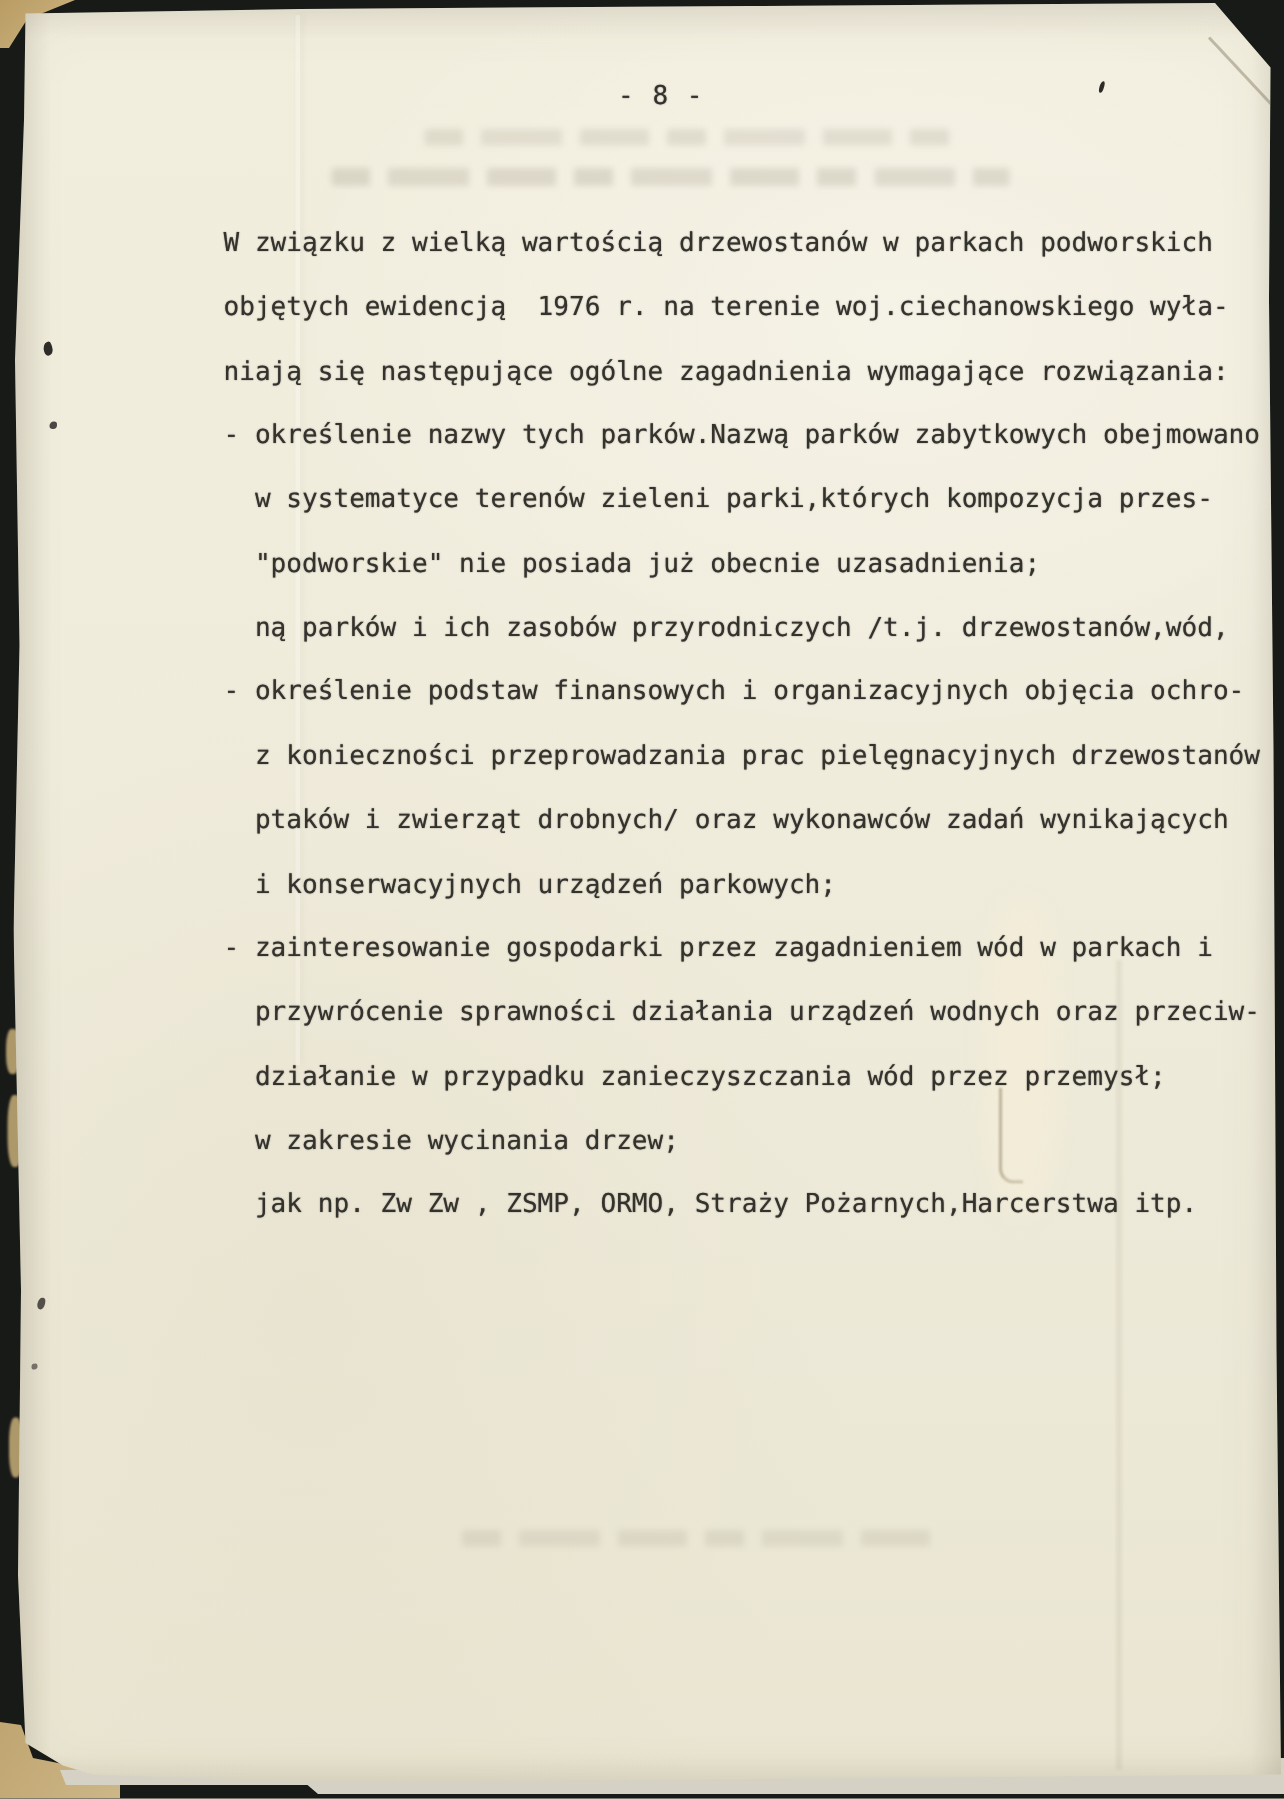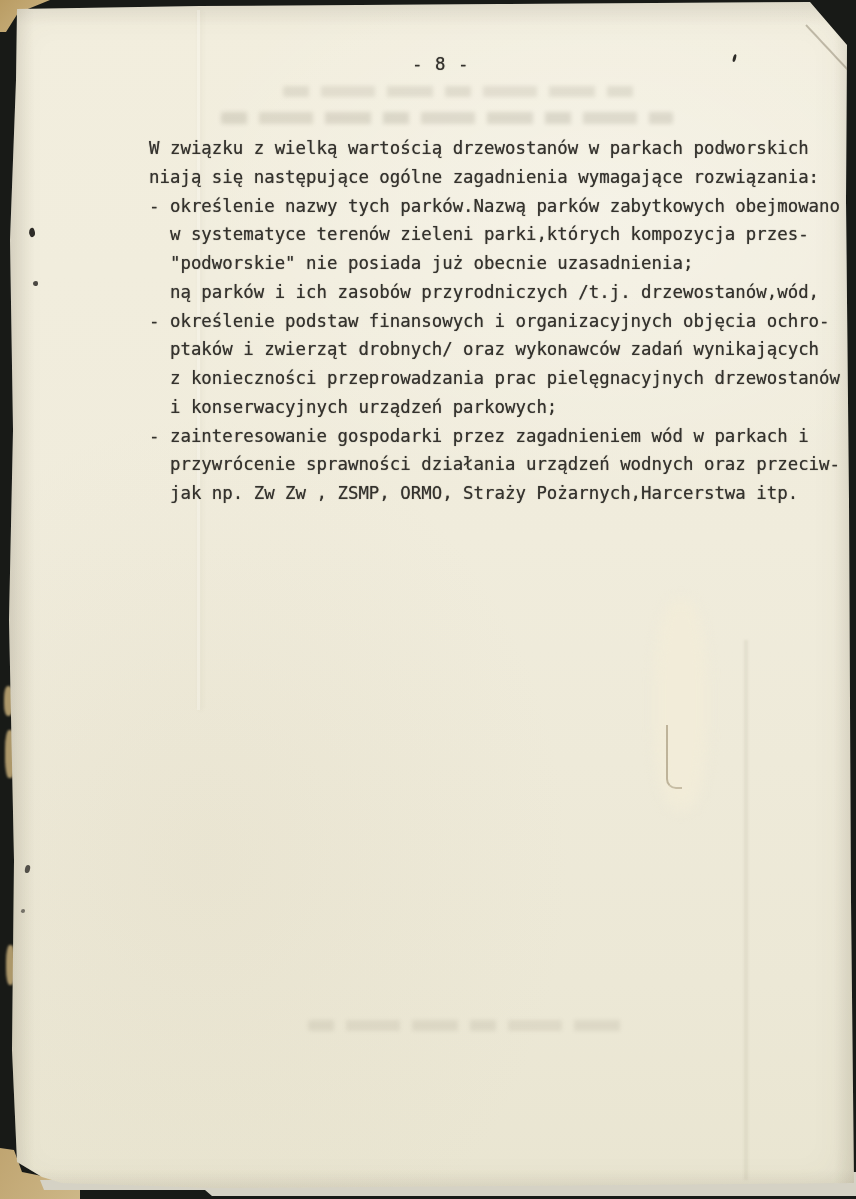--- a/index.html
+++ b/index.html
@@ -117,21 +117,21 @@
     color:#34322d;
     text-shadow:0 0 .9px rgba(42,40,36,.75);
     white-space:pre;
   }
   .text-block{
     position:absolute;left:149px;top:134px;
     font-size:17.4px;line-height:28.75px;
     color:#34322d;
     text-shadow:0 0 .9px rgba(42,40,36,.7);
   }
-  .tline{white-space:pre;}
+  .tline{white-space:pre;margin-top:14px;}
 </style>
 </head>
 <body>
 
 <div class="scan">
 
   <div class="tan tan-top-left"></div>
   <div class="tan tan-bottom-left"></div>
   <div class="tan tan-sliver tan-s1"></div>
   <div class="tan tan-sliver tan-s2"></div>
@@ -156,27 +156,30 @@
     <div class="speck sp2"></div>
     <div class="speck sp3"></div>
     <div class="speck sp4"></div>
     <div class="speck sp5"></div>
     <div class="speck sp6"></div>
 
     <div class="page-number">- 8 -</div>
 
     <div class="text-block" id="lines">
         <div class="tline">W związku z wielką wartością drzewostanów w parkach podworskich</div>
+        <div class="tline">objętych ewidencją  1976 r. na terenie woj.ciechanowskiego wyła-</div>
         <div class="tline">niają się następujące ogólne zagadnienia wymagające rozwiązania:</div>
         <div class="tline">- określenie nazwy tych parków.Nazwą parków zabytkowych obejmowano</div>
         <div class="tline">  w systematyce terenów zieleni parki,których kompozycja przes-</div>
         <div class="tline">  "podworskie" nie posiada już obecnie uzasadnienia;</div>
         <div class="tline">  ną parków i ich zasobów przyrodniczych /t.j. drzewostanów,wód,</div>
         <div class="tline">- określenie podstaw finansowych i organizacyjnych objęcia ochro-</div>
+        <div class="tline">  z konieczności przeprowadzania prac pielęgnacyjnych drzewostanów</div>
         <div class="tline">  ptaków i zwierząt drobnych/ oraz wykonawców zadań wynikających</div>
-        <div class="tline">  z konieczności przeprowadzania prac pielęgnacyjnych drzewostanów</div>
         <div class="tline">  i konserwacyjnych urządzeń parkowych;</div>
         <div class="tline">- zainteresowanie gospodarki przez zagadnieniem wód w parkach i</div>
         <div class="tline">  przywrócenie sprawności działania urządzeń wodnych oraz przeciw-</div>
+        <div class="tline">  działanie w przypadku zanieczyszczania wód przez przemysł;</div>
+        <div class="tline">  w zakresie wycinania drzew;</div>
         <div class="tline">  jak np. Zw Zw , ZSMP, ORMO, Straży Pożarnych,Harcerstwa itp.</div>
       </div>
   </div>
 </div>
 
 </body></html>

